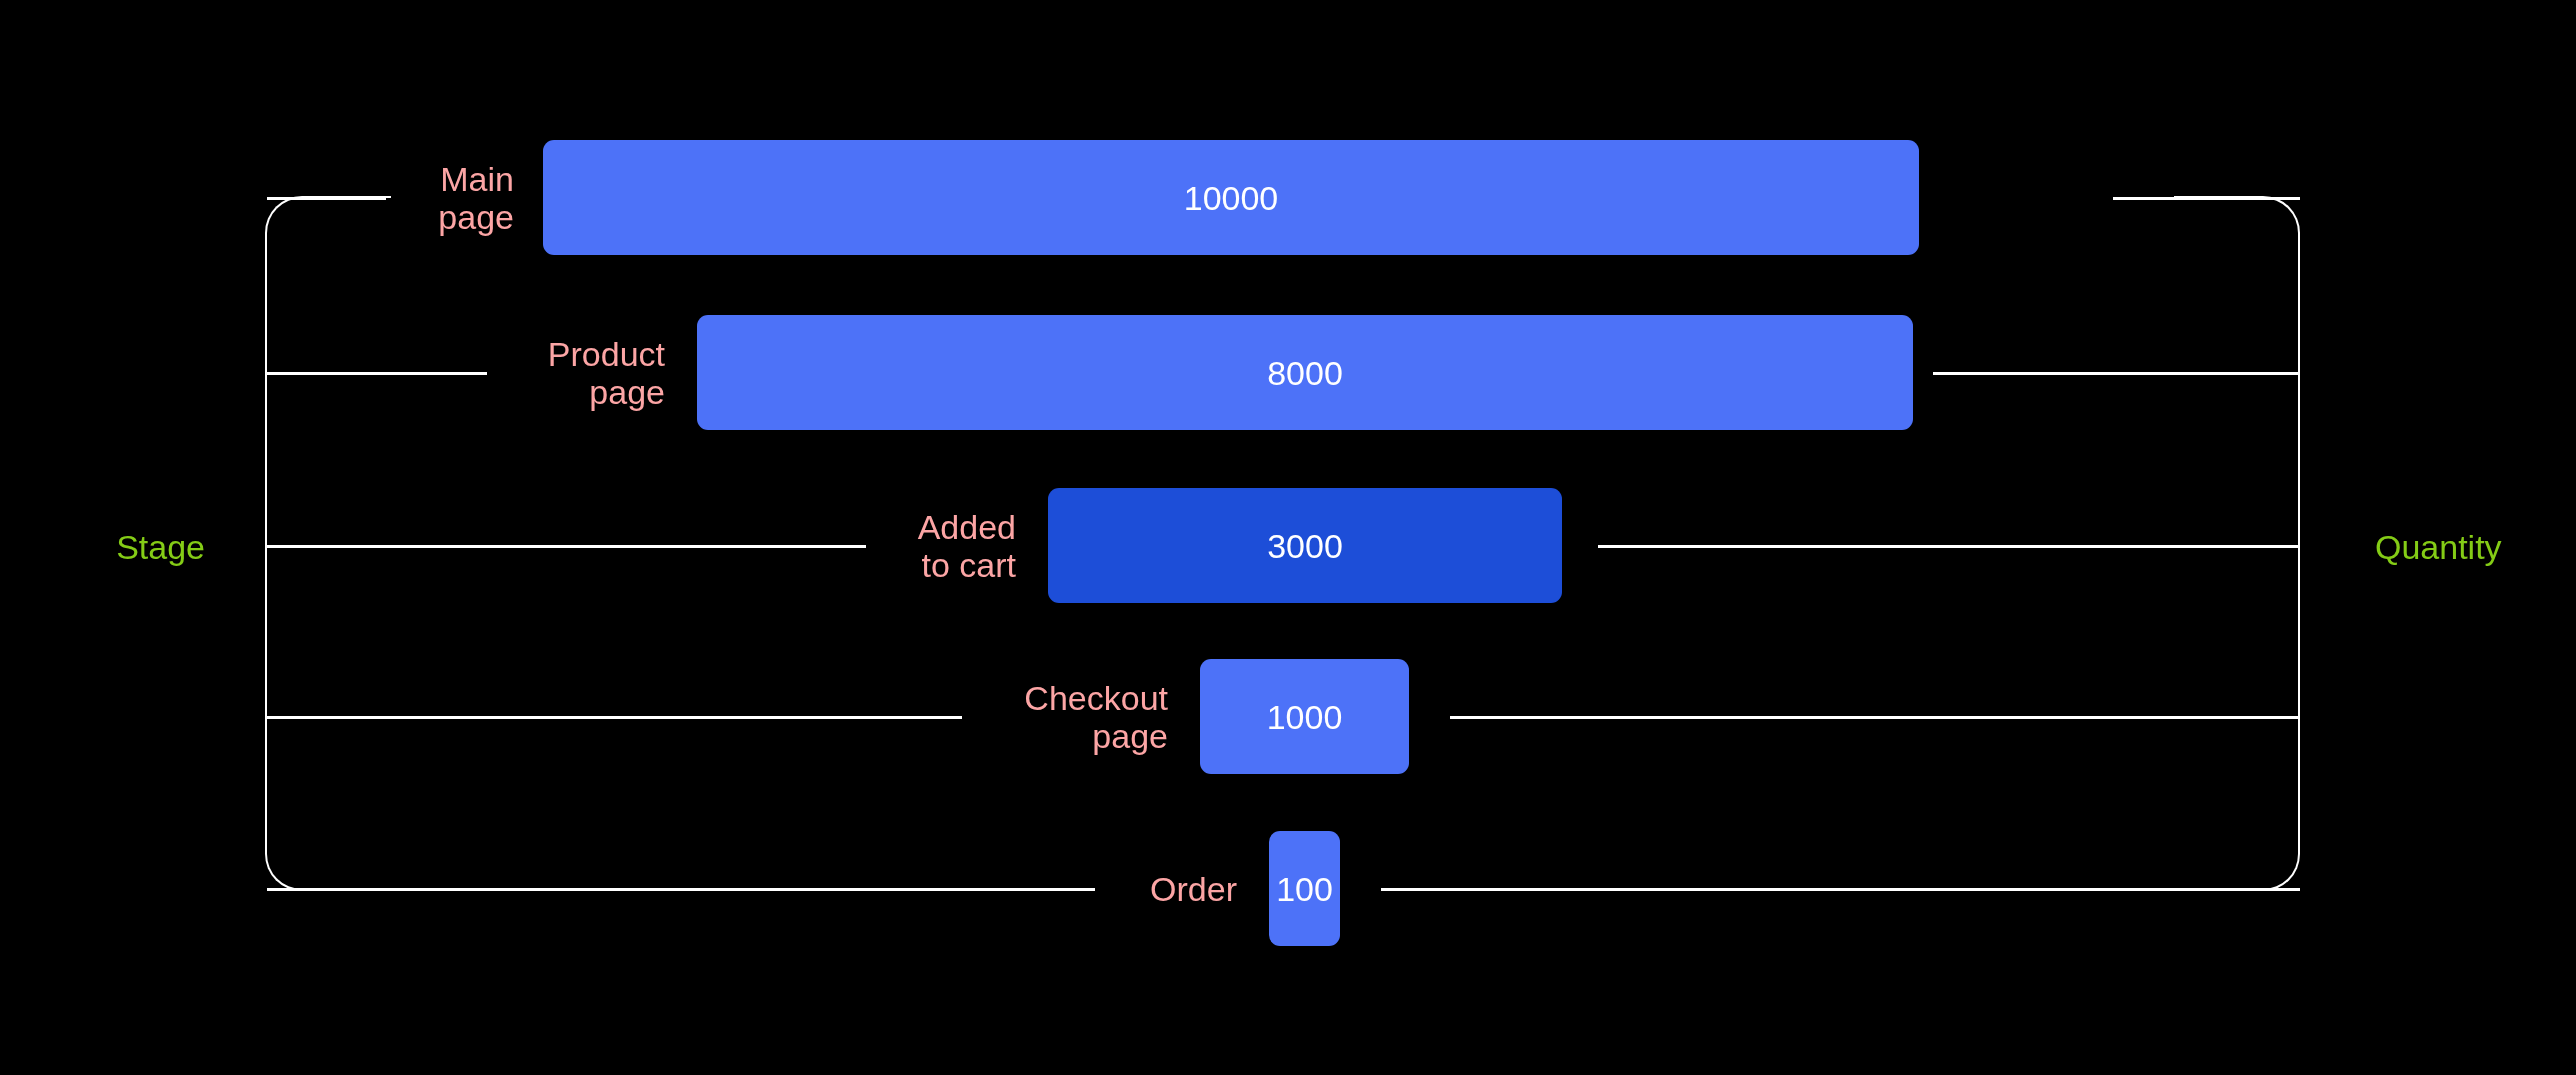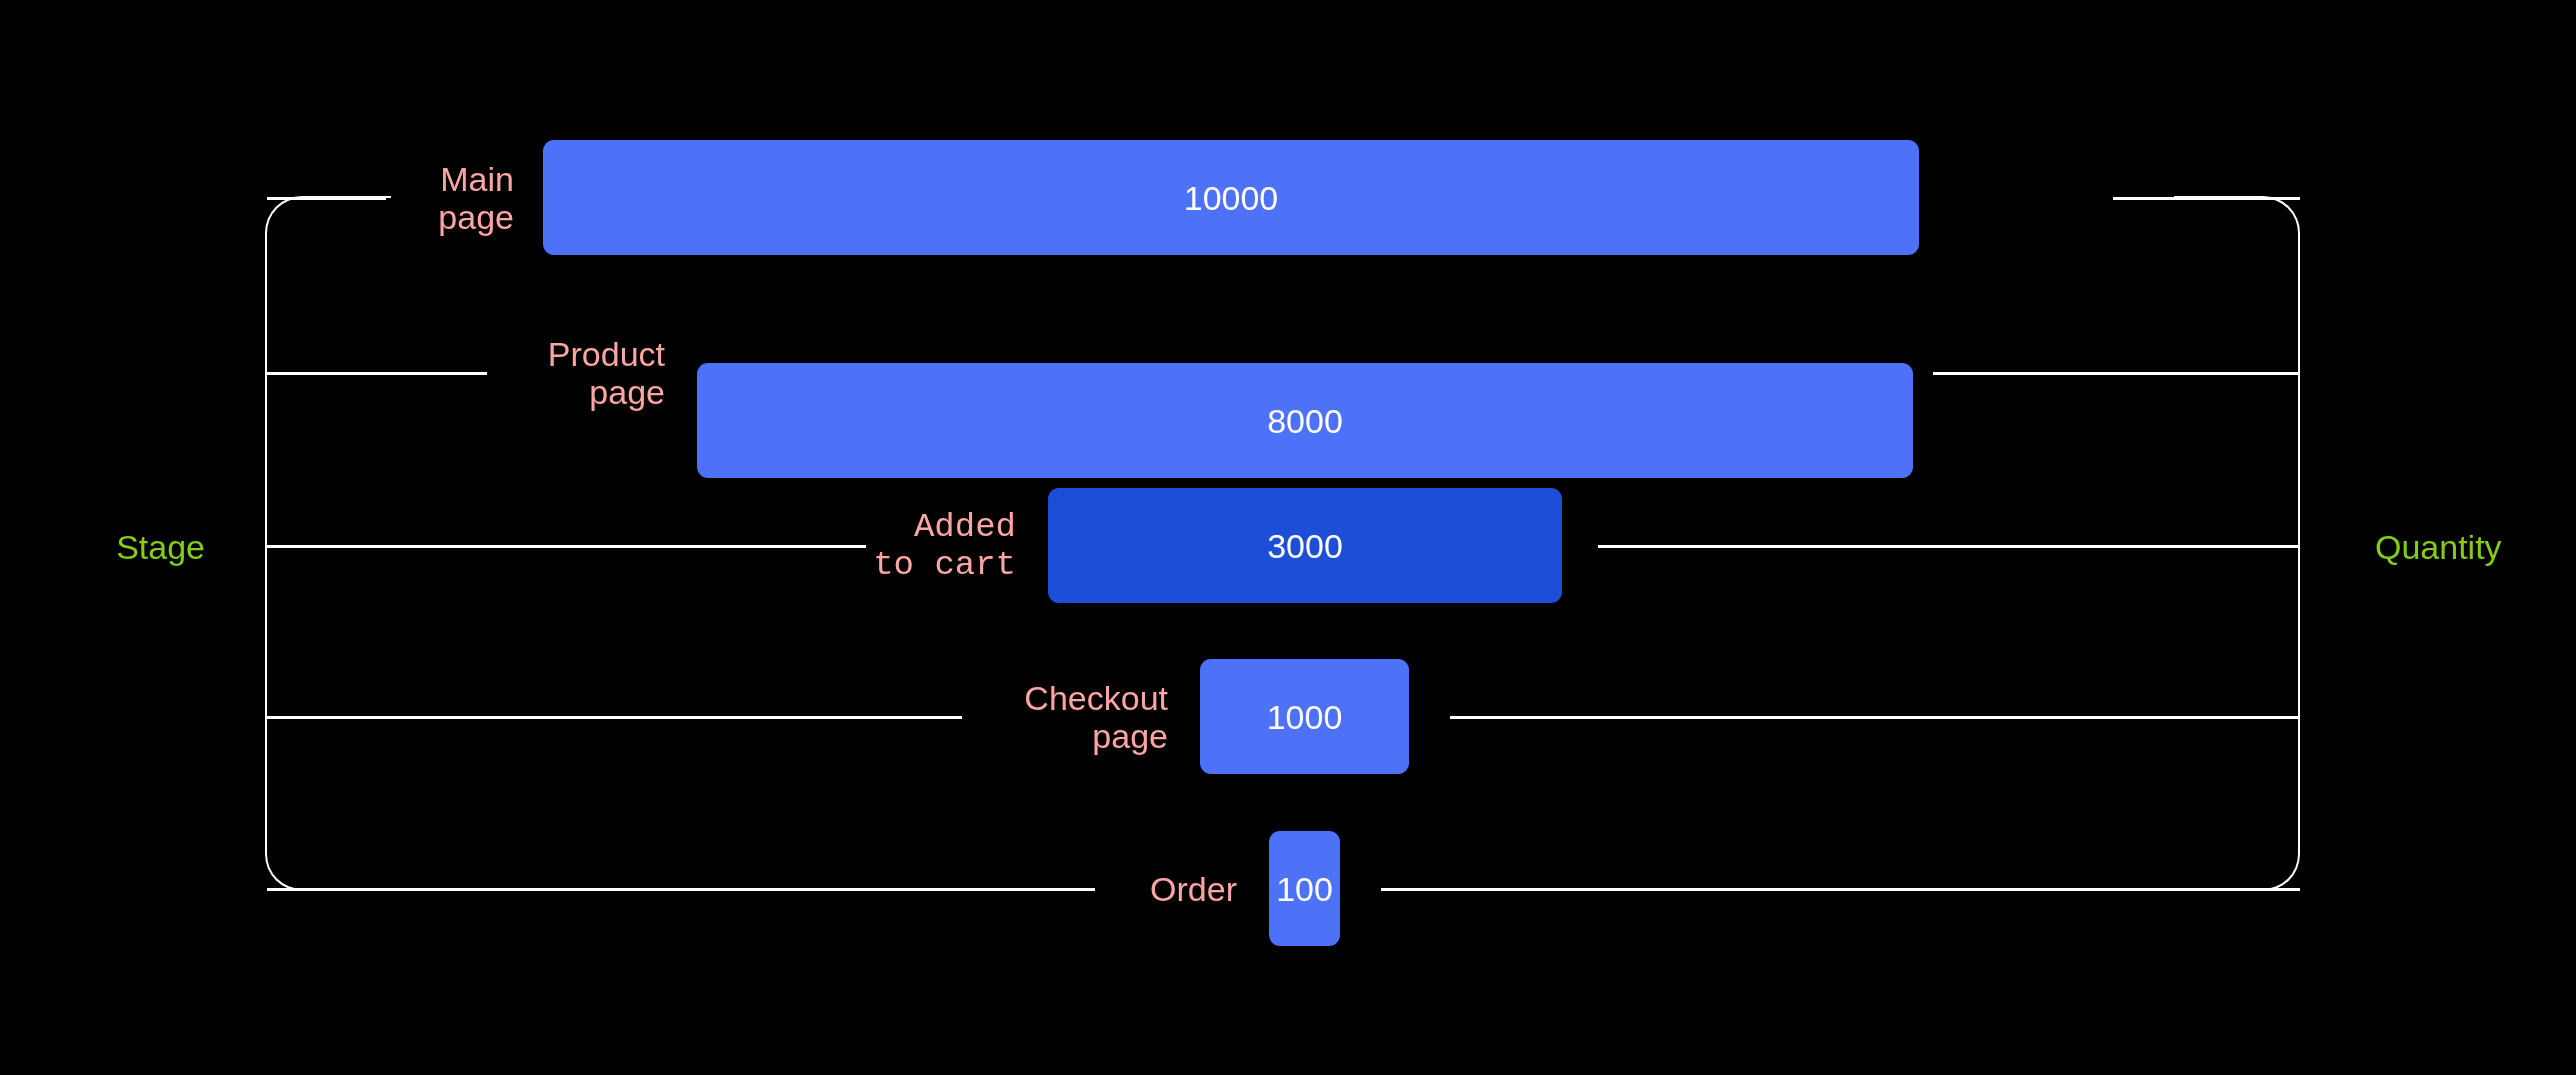--- a/index.html
+++ b/index.html
@@ -123,28 +123,28 @@
 page</div>
         <div class="bar" style="left: 543px; width: 1376px; background: rgb(77, 114, 248);">
           <span class="bar-value">10000</span>
         </div>
       </div>
       <div class="row" style="top: 373px;">
         <div class="rule" style="left: 267px; width: 220px;"></div>
         <div class="rule" style="left: 1933px; width: 367px;"></div>
         <div class="cat-label" style="left: 0px; width: 665px;">Product
 page</div>
-        <div class="bar" style="left: 697px; width: 1216px; background: rgb(77, 114, 248); margin-top: 48px;">
+        <div class="bar" style="left: 697px; width: 1216px; background: rgb(77, 114, 248);">
           <span class="bar-value">8000</span>
         </div>
       </div>
       <div class="row" style="top: 546px;">
         <div class="rule" style="left: 267px; width: 599px;"></div>
         <div class="rule" style="left: 1598px; width: 702px;"></div>
-        <div class="cat-label" style="left: 0px; width: 1016px; font-family: Liberation Mono, monospace;">Added
+        <div class="cat-label" style="left: 0px; width: 1016px;">Added
 to cart</div>
         <div class="bar" style="left: 1048px; width: 514px; background: #1d4ed8;">
           <span class="bar-value">3000</span>
         </div>
       </div>
       <div class="row" style="top: 717px;">
         <div class="rule" style="left: 267px; width: 695px;"></div>
         <div class="rule" style="left: 1450px; width: 850px;"></div>
         <div class="cat-label" style="left: 0px; width: 1168px;">Checkout
 page</div>

